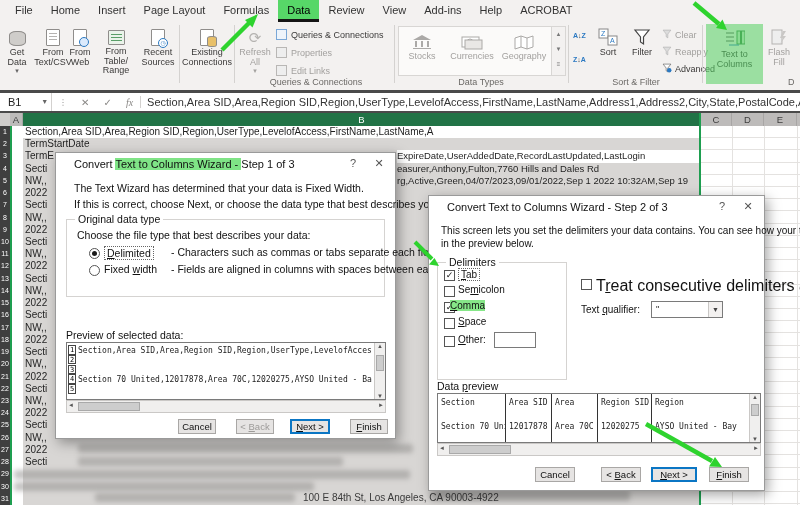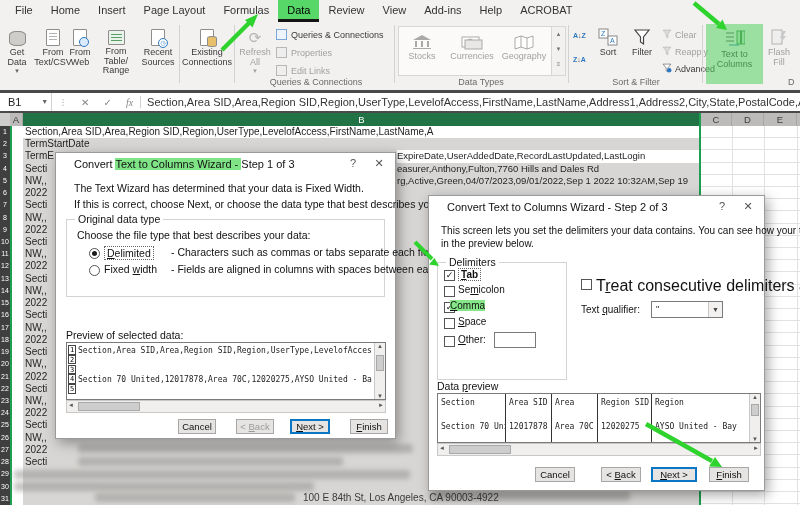--- a/index.html
+++ b/index.html
@@ -434,21 +434,21 @@
   <div class="dlg" style="left:428px;top:195px;width:335px;height:294px;z-index:21">
     <div class="dtitle">Convert Text to Columns Wizard - Step 2 of 3</div>
     <div class="dbtnx" style="right:34px">?</div>
     <div class="dbtnx" style="right:8px">✕</div>
     <div class="dtext" style="left:12px;top:29px;font-size:10px">This screen lets you set the delimiters your data contains.  You can see how your text is affected</div>
     <div class="dtext" style="left:12px;top:42px;font-size:10px">in the preview below.</div>
 
     <div class="gbox" style="left:8px;top:66px;width:128px;height:116px" id="delimgroup">
       <span class="glab">Delimiters</span>
     <div class="cb" style="left: 6px; top: 7px;">✓</div>
-        <div class="dtext lblbox" style="left: 20px; top: 5px; font-size: 10px; font-weight: bold;"><u>T</u>ab</div>
+        <div class="dtext lblbox" style="left: 20px; top: 5px; font-size: 10px;"><u>T</u>ab</div>
         <div class="cb" style="left: 6px; top: 23px;"></div>
         <div class="dtext" style="left: 20px; top: 21px; font-size: 10px;">Se<u>m</u>icolon</div>
         <div class="cb" style="left: 6px; top: 39px;">✓</div>
         <div class="dtext hl-green" style="left: 12px; top: 37px; font-size: 10px;"><u>C</u>omma</div>
         <div class="cb" style="left: 6px; top: 55px;"></div>
         <div class="dtext" style="left: 20px; top: 53px; font-size: 10px;"><u>S</u>pace</div>
         <div class="cb" style="left: 6px; top: 73px;"></div>
         <div class="dtext" style="left: 20px; top: 71px; font-size: 10px;"><u>O</u>ther:</div>
         <div class="combo" style="left: 56px; top: 69px; width: 36px; height: 14px; position: absolute;"></div>
       </div>

